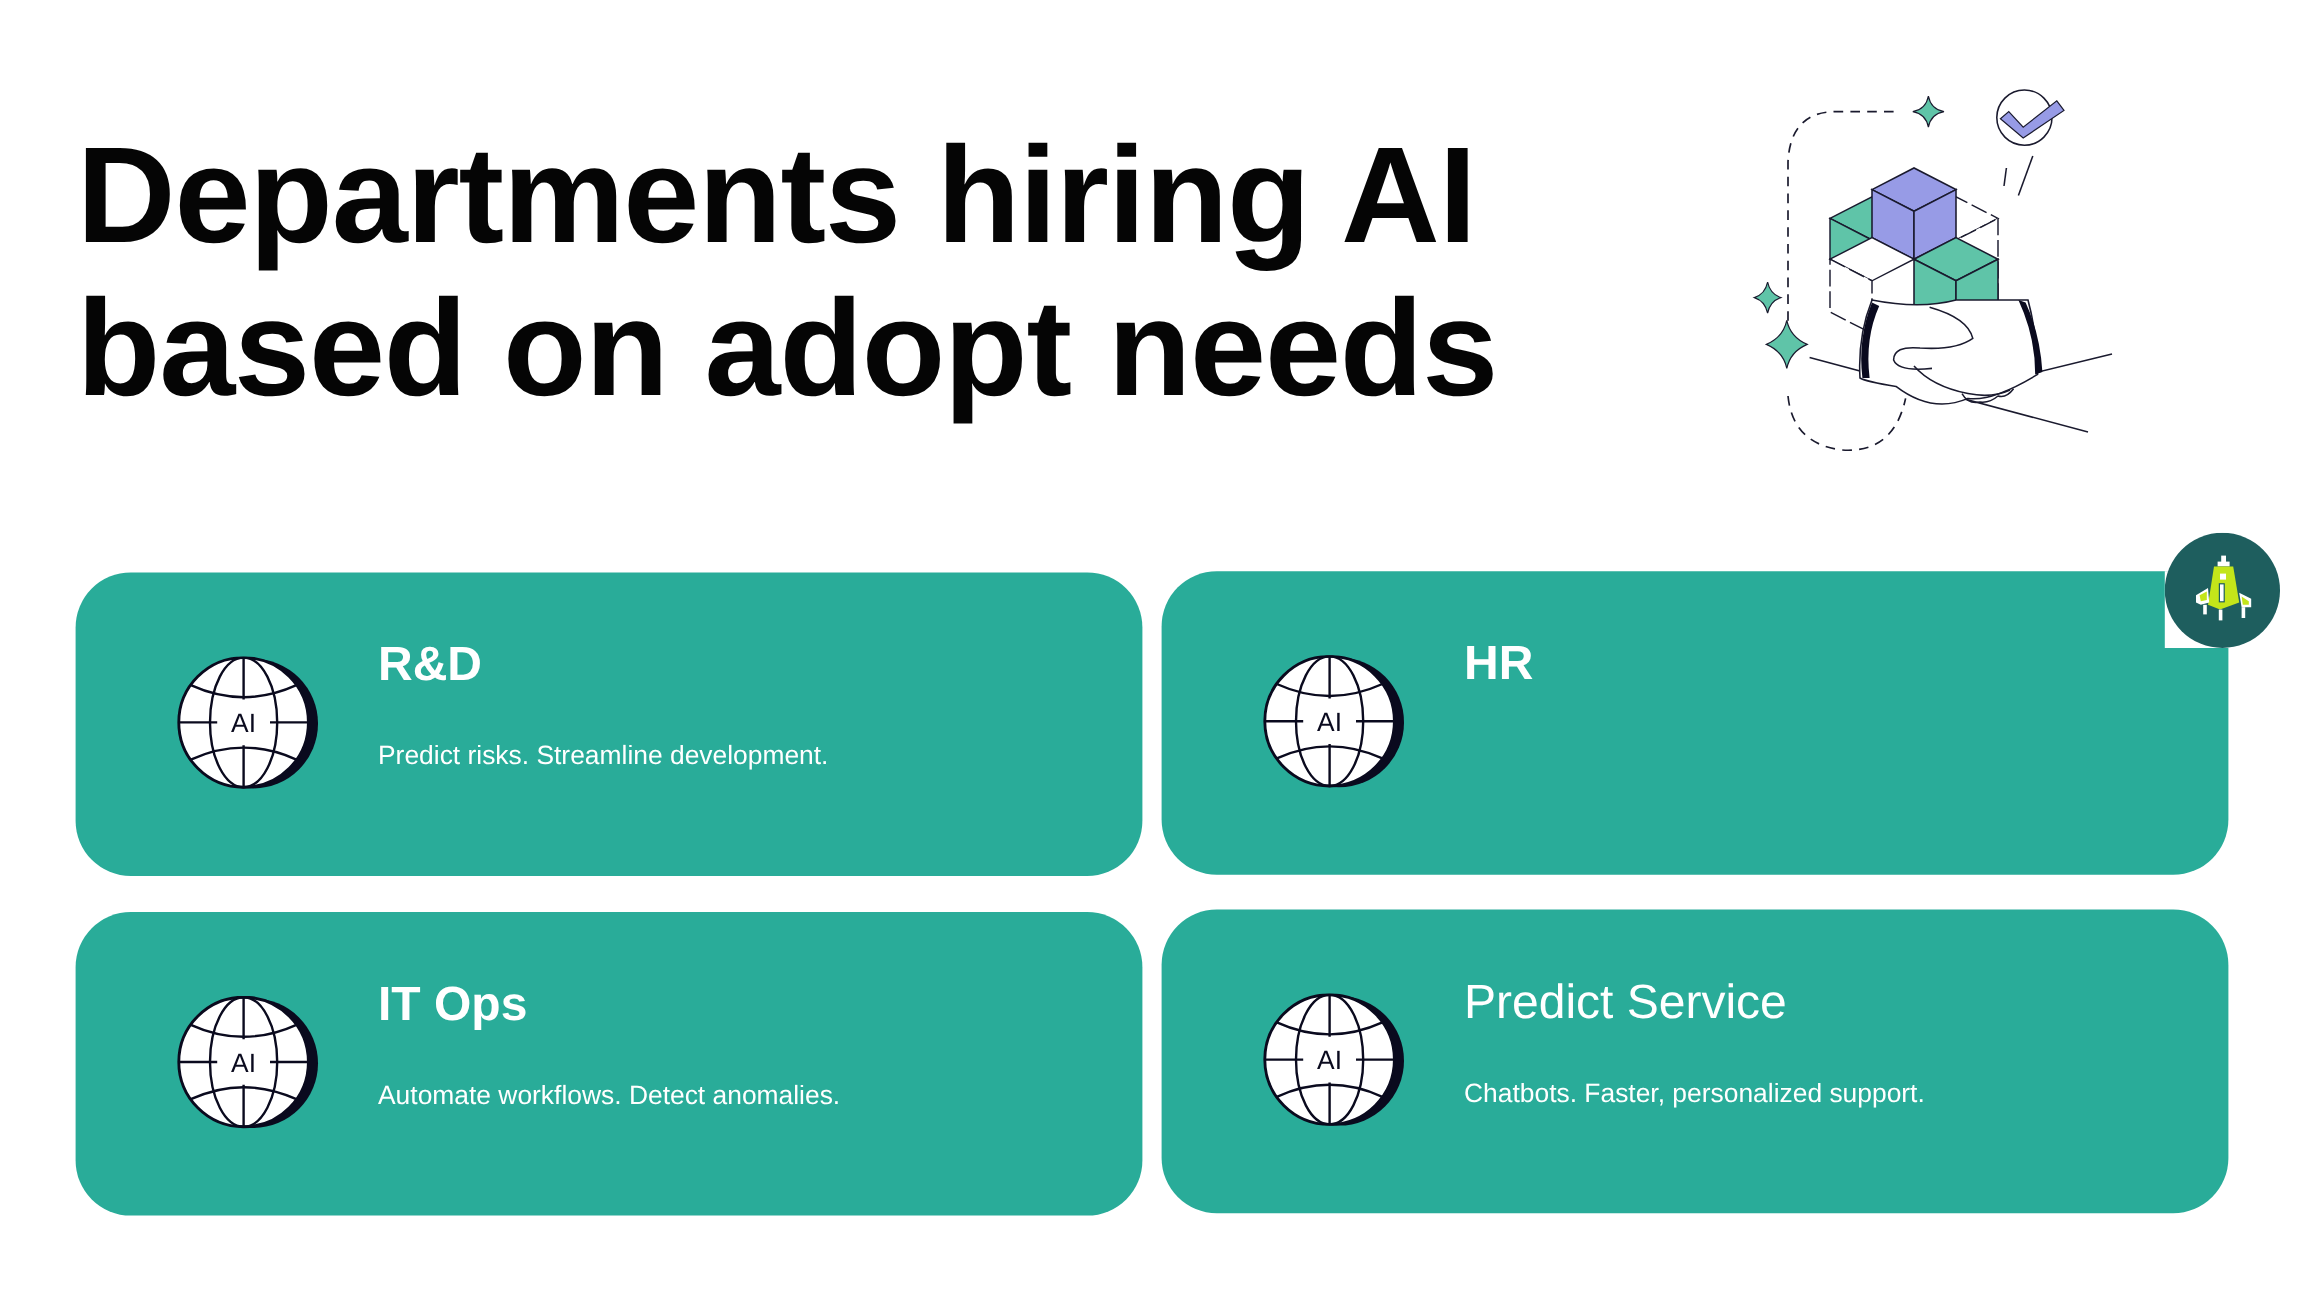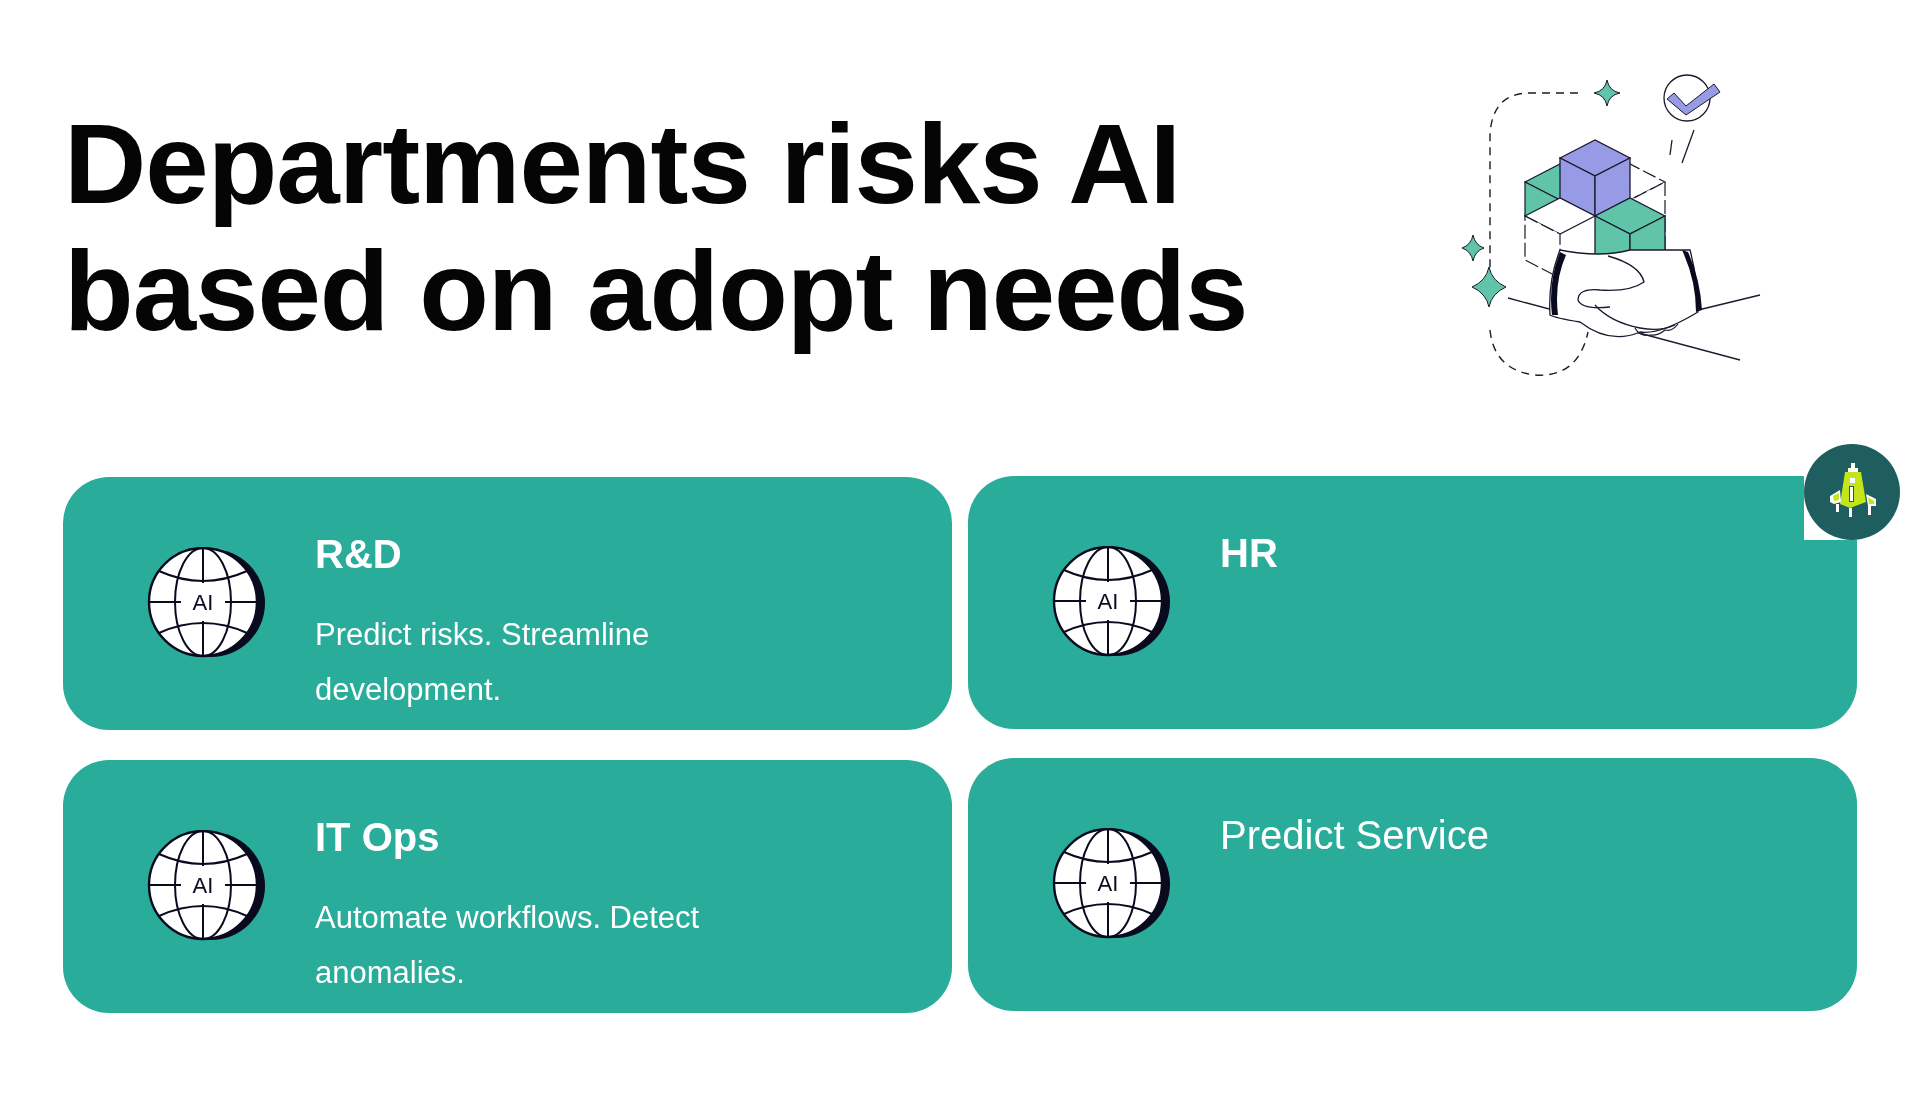--- a/index.html
+++ b/index.html
@@ -60,22 +60,22 @@
       font-weight: 700;
       white-space: nowrap;
     }
     .card .heading.regular { font-weight: 400; }
     .card .body {
       position: absolute;
       left: 252px;
       top: 130px;
       width: 600px;
       font-family: "Liberation Sans", sans-serif;
-      font-size: 31px;
-      line-height: 55px;
+      font-size: 22px;
+      line-height: 45px;
       font-weight: 400;
     }
 
     .badge {
       position: absolute;
       left: 1804px;
       top: 444px;
       width: 96px;
       height: 96px;
     }
@@ -85,21 +85,21 @@
       top: 476px;
       width: 56px;
       height: 64px;
       background: #ffffff;
     }
   </style>
 </head>
 <body>
 
 <h1 class="title">
-  <span>Departments risks AI</span>
+  <span>Departments hiring AI</span>
   <span>based on adopt needs</span>
 </h1>
 
 <svg class="illustration" viewBox="0 0 320 330" xmlns="http://www.w3.org/2000/svg">
 
   <path d="M118 33 L70 33 Q32 33 30 75 L30 240" fill="none" stroke="#1a1a2e" stroke-width="1.4" stroke-dasharray="8 6"></path>
   <path d="M30 270 Q34 310 75 315 Q118 318 128 272" fill="none" stroke="#1a1a2e" stroke-width="1.4" stroke-dasharray="8 6"></path>
 
   <path d="M147 20 Q149 31 160 33 Q149 35 147 46 Q145 35 134 33 Q145 31 147 20 Z" fill="#5fc4a8" stroke="#1a1a2e" stroke-width="1"></path>
   <path d="M13 175 Q15 185 24 188 Q15 191 13 201 Q11 191 2 188 Q11 185 13 175 Z" fill="#5fc4a8" stroke="#1a1a2e" stroke-width="1"></path>
@@ -194,20 +194,21 @@
     <ellipse cx="58" cy="55" rx="28" ry="54" fill="none" stroke="#0a0a1e" stroke-width="2"></ellipse>
     <line x1="58" y1="1" x2="58" y2="36" stroke="#0a0a1e" stroke-width="2"></line>
     <line x1="58" y1="74" x2="58" y2="109" stroke="#0a0a1e" stroke-width="2"></line>
     <line x1="4" y1="55" x2="36" y2="55" stroke="#0a0a1e" stroke-width="2"></line>
     <line x1="80" y1="55" x2="112" y2="55" stroke="#0a0a1e" stroke-width="2"></line>
     <path d="M14 24 Q58 44 102 24" fill="none" stroke="#0a0a1e" stroke-width="2"></path>
     <path d="M14 86 Q58 66 102 86" fill="none" stroke="#0a0a1e" stroke-width="2"></path>
     <text x="58" y="63" text-anchor="middle" font-family="Liberation Sans, sans-serif" font-size="22" fill="#0a0a1e">AI</text>
   </svg>
   <div class="heading regular">Predict Service</div>
+  <div class="body" style="width:560px;">Chatbots. Faster, personalized support.</div>
 </div>
 
 <div class="badge-notch"></div>
 <svg class="badge" viewBox="0 0 96 96" xmlns="http://www.w3.org/2000/svg">
   <circle cx="48" cy="48" r="48" fill="#1e5e5e"></circle>
   <g>
     <rect x="47" y="19" width="4" height="6" fill="#ffffff"></rect>
     <rect x="44" y="24" width="10" height="4" fill="#ffffff"></rect>
     <polygon points="41,28 57,28 62,58 46,64 36,60" fill="#c3e51a"></polygon>
     <rect x="46" y="34" width="5" height="5" fill="#ffffff"></rect>

